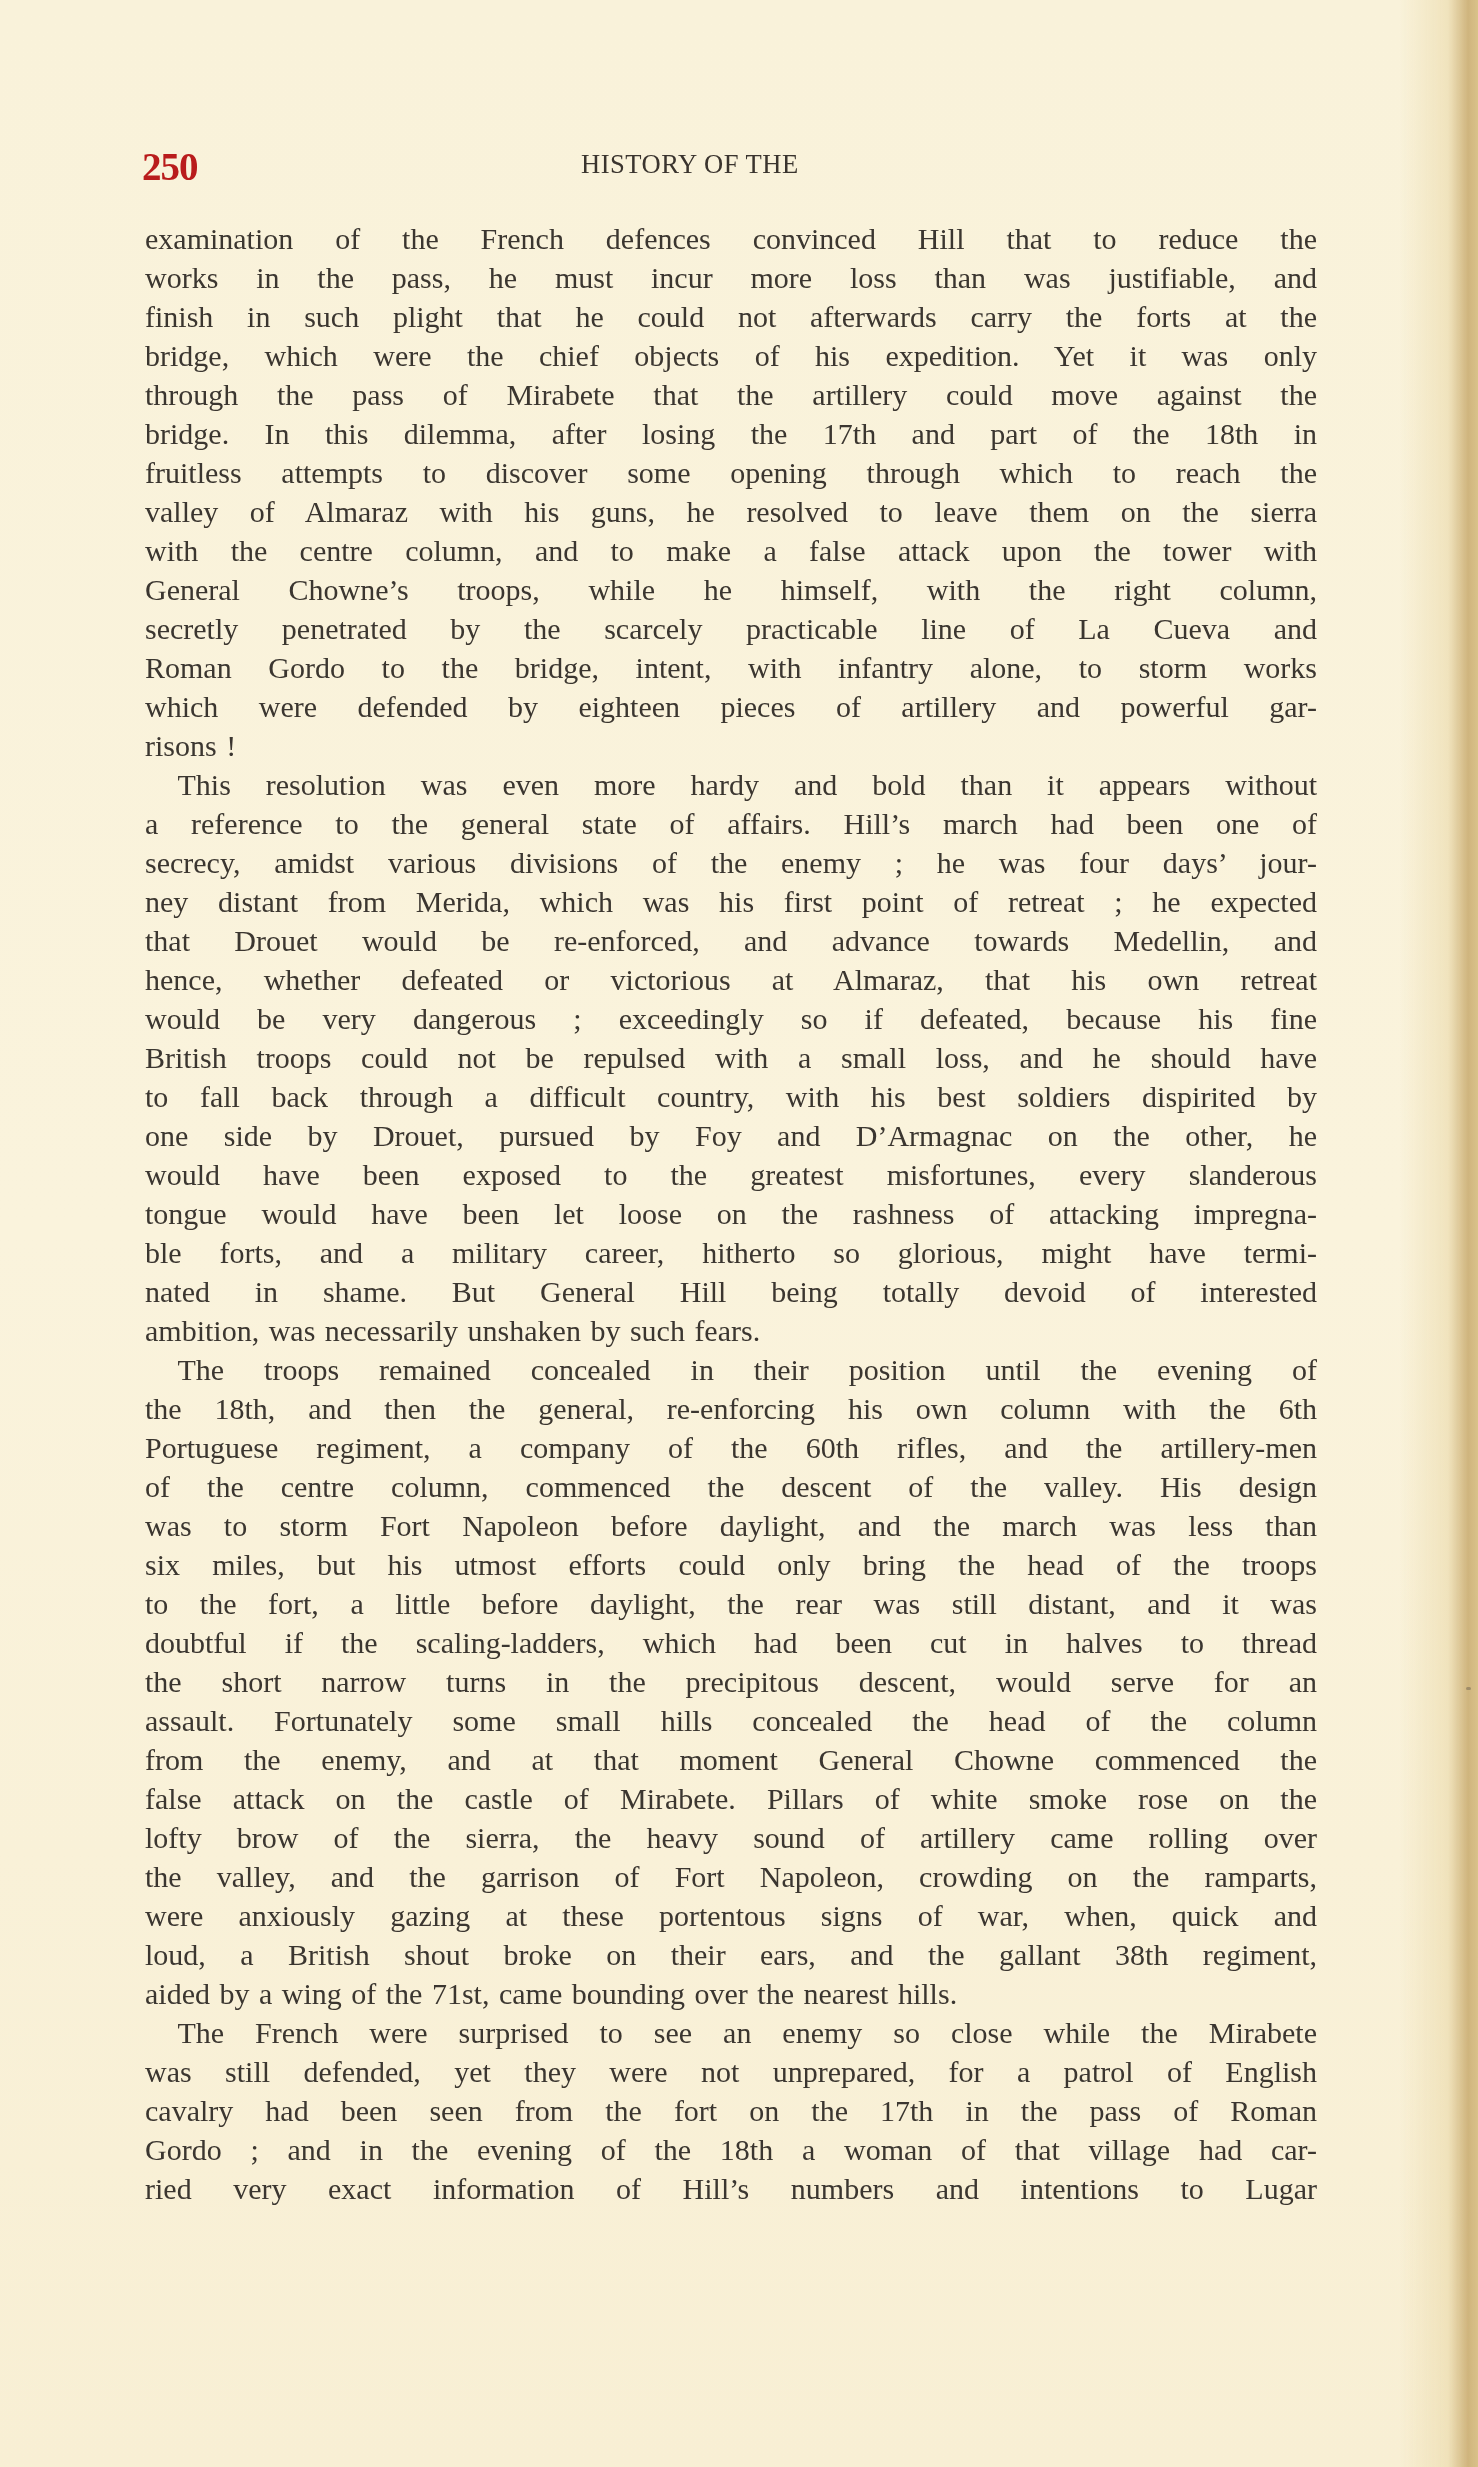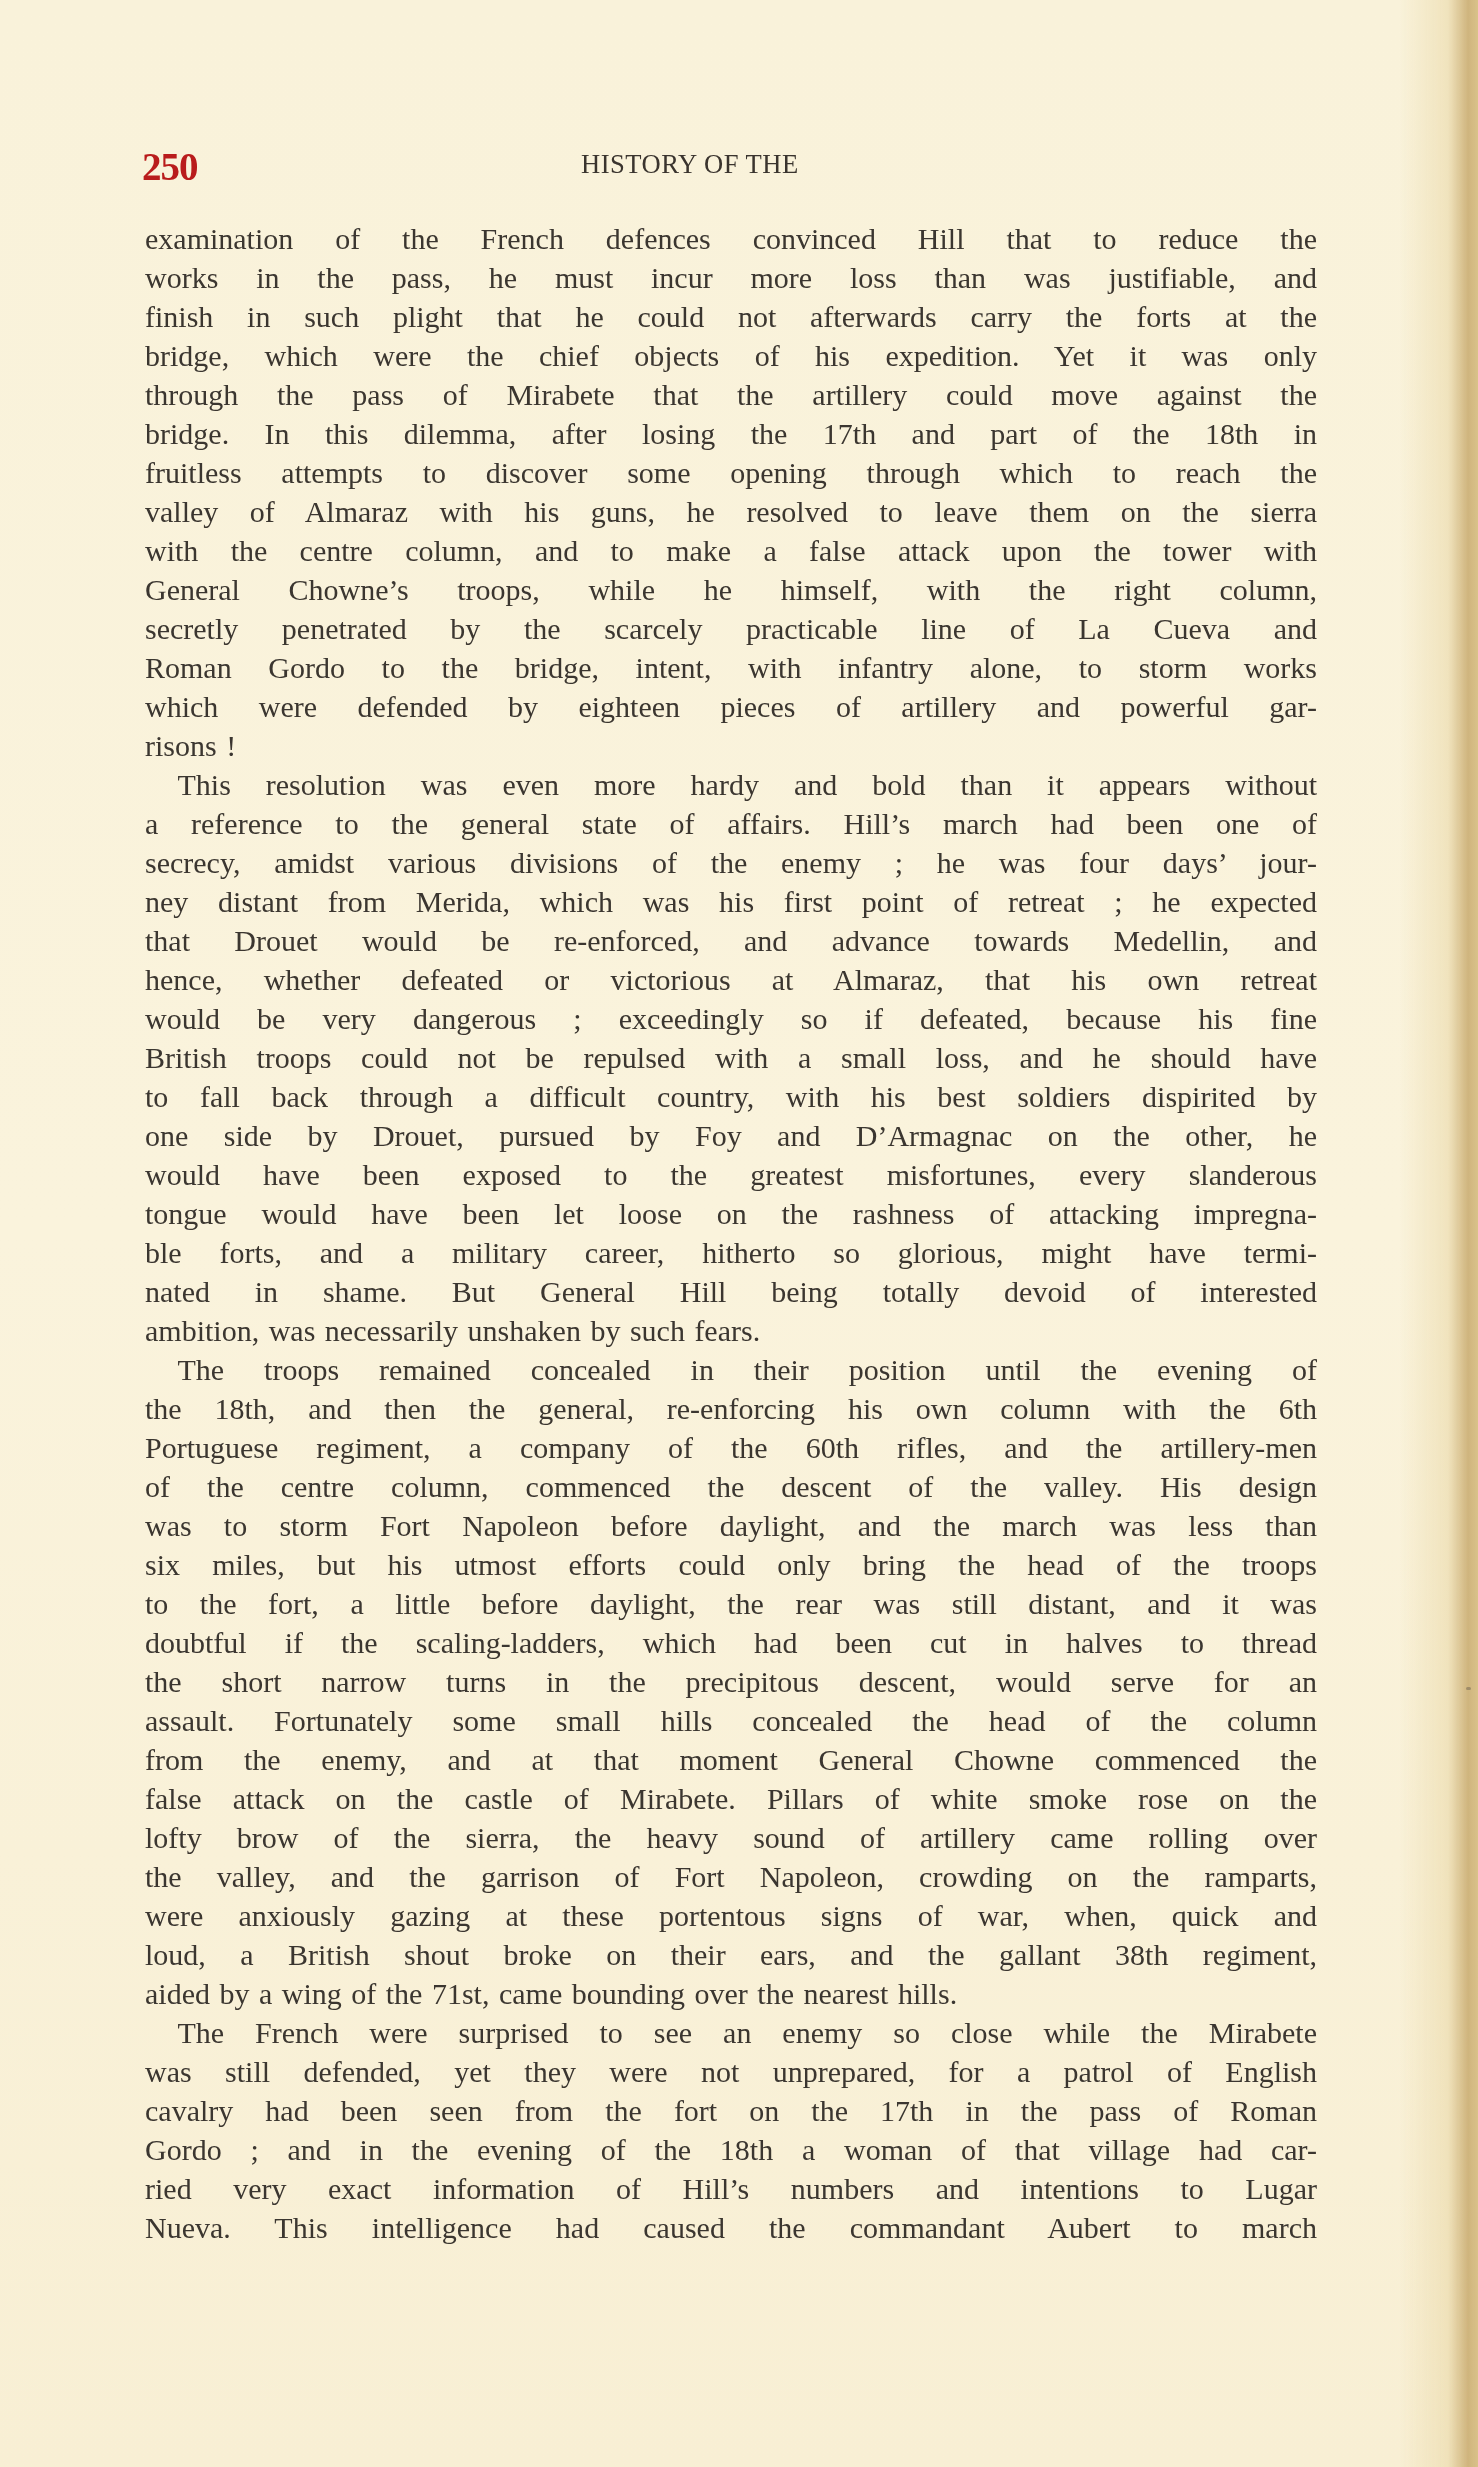--- a/index.html
+++ b/index.html
@@ -248,21 +248,18 @@
         </div>
         <div class="line">
           <span class="line-inner" style="white-space: normal;">cavalry had been seen from the fort on the 17th in the pass of Roman</span>
         </div>
         <div class="line">
           <span class="line-inner" style="white-space: normal;">Gordo ;  and in the evening of the 18th a woman of that village had car-</span>
         </div>
         <div class="line">
           <span class="line-inner" style="white-space: normal;">ried very exact information of Hill’s numbers and intentions to Lugar</span>
         </div>
-        <div class="line">
-          <span class="line-inner" style="white-space: normal;">Nueva.  This intelligence had caused the commandant Aubert to march</span>
-        </div>
       </div>
     </div>
 
   <div class="edge-mark"></div>
 </div>
 
 
 </body></html>

